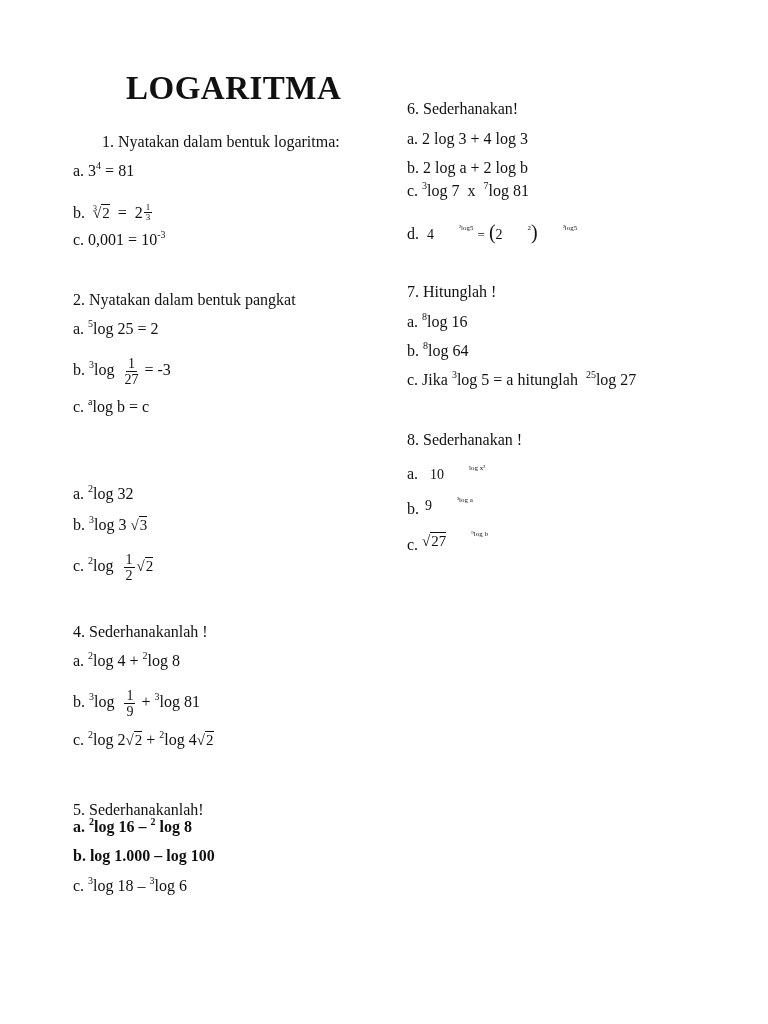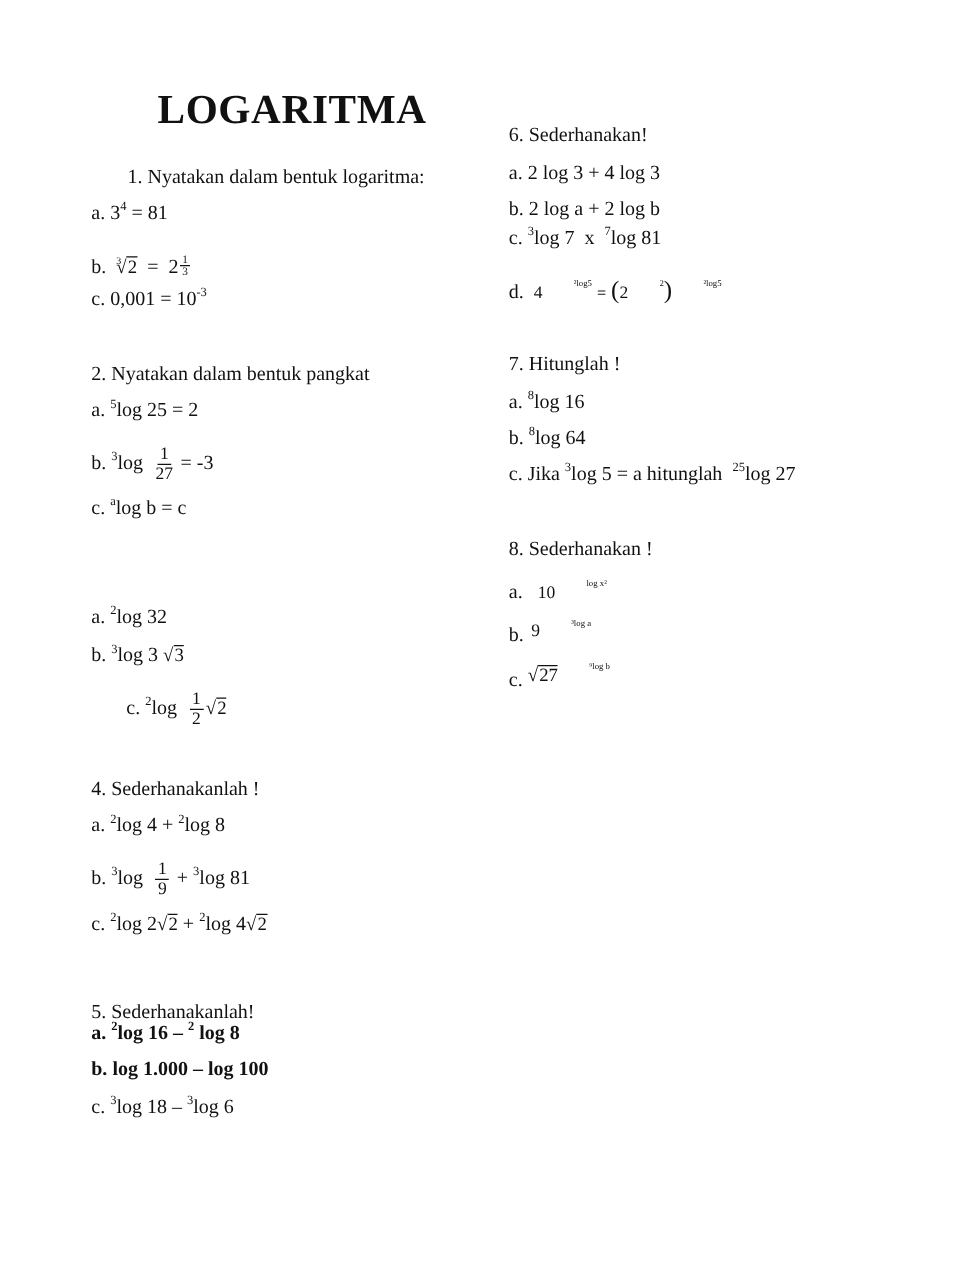--- a/index.html
+++ b/index.html
@@ -66,21 +66,21 @@
     <span class="lbl">c.</span><sup>a</sup><span>log b = c</span>
   </div>
 
   <div class="line" style="left:73px; top:484px;">
     <span class="lbl">a.</span><sup>2</sup><span>log 32</span>
   </div>
   <div class="line" style="left:73px; top:515px;">
     <span class="lbl">b.</span><sup>3</sup><span>log 3</span>
     <span class="sqrt"><span class="sym">√</span><span class="rad">3</span></span>
   </div>
-  <div class="line" style="left:73px; top:552px;margin-left:28px;">
+  <div class="line" style="left:73px; top:552px;">
     <span class="lbl">c.</span><sup>2</sup><span>log</span>
     <span class="frac" style="margin-right:2px;">
         <span class="num">1</span>
         <span>2</span>
       </span><span class="sqrt"><span class="sym">√</span><span class="rad">2</span></span>
   </div>
 
   <div class="line" style="left:73px; top:622px;">4. Sederhanakanlah !</div>
   <div class="line" style="left:73px; top:651px;">
     <span class="lbl">a.</span><sup>2</sup><span>log 4 + </span><sup>2</sup><span>log 8</span>

